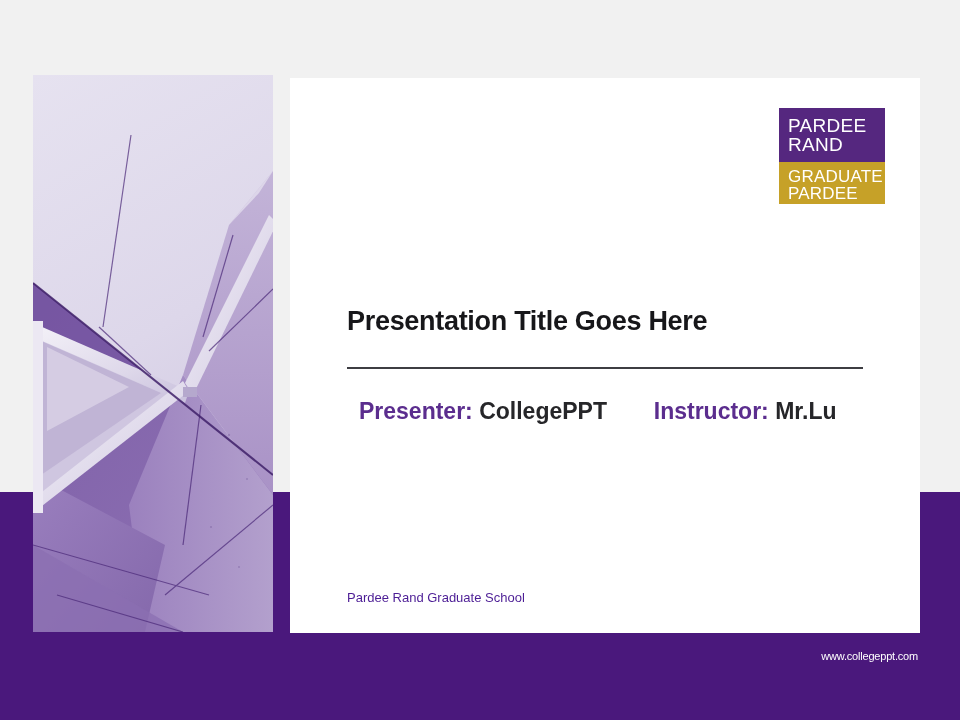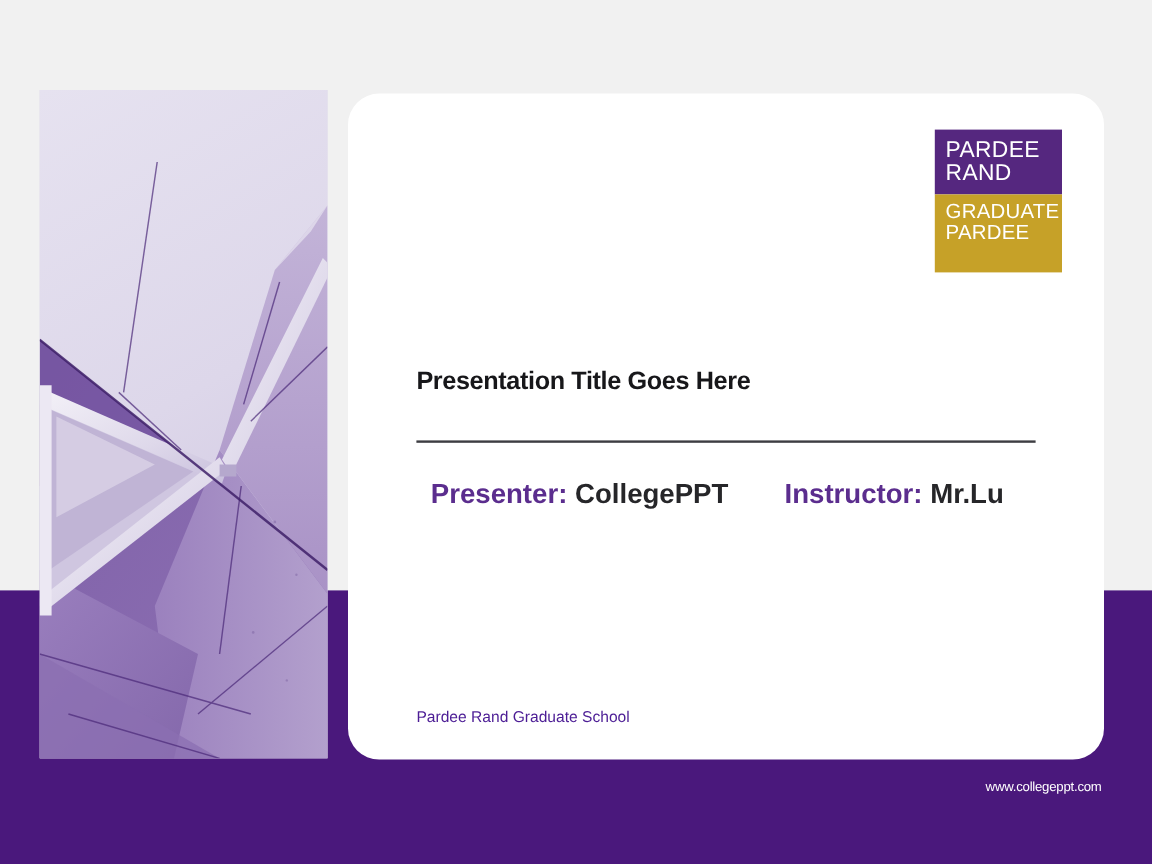--- a/index.html
+++ b/index.html
@@ -58,57 +58,56 @@
   }
 
   
   .content-card {
     position: absolute;
     left: 290px;
     top: 78px;
     width: 630px;
     height: 555px;
     background: #ffffff;
-    border-radius: 26px;
   }
 
   
   .logo {
     position: absolute;
     right: 35px;
     top: 30px;
     width: 106px;
   }
   .logo-top {
     background: #55277f;
     padding: 8px 9px 7px 9px;
   }
   .logo-bottom {
     background: #c6a128;
-    padding: 6px 9px 25px 9px;
+    padding: 6px 9px 2px 9px;
   }
   .logo-line {
     color: #ffffff;
     font-size: 19px;
     font-weight: 400;
     line-height: 1.02;
     letter-spacing: 0.3px;
     white-space: nowrap;
   }
   .logo-bottom .logo-line {
     font-size: 17px;
     letter-spacing: 0.2px;
   }
 
   
   .title {
     position: absolute;
     left: 57px;
     top: 228px;
-    font-size: 21px;
+    font-size: 27px;
     font-weight: bold;
     color: #17171a;
     letter-spacing: -0.3px;
     white-space: nowrap;
   }
   .title-rule {
     position: absolute;
     left: 57px;
     top: 289px;
     width: 516px;

